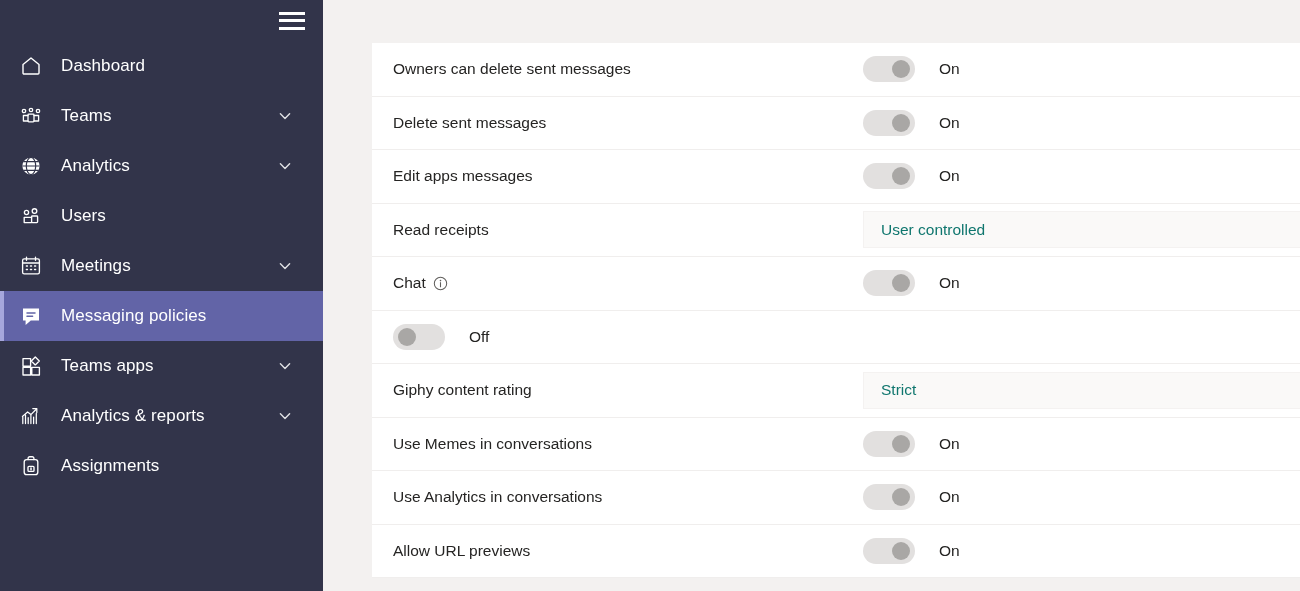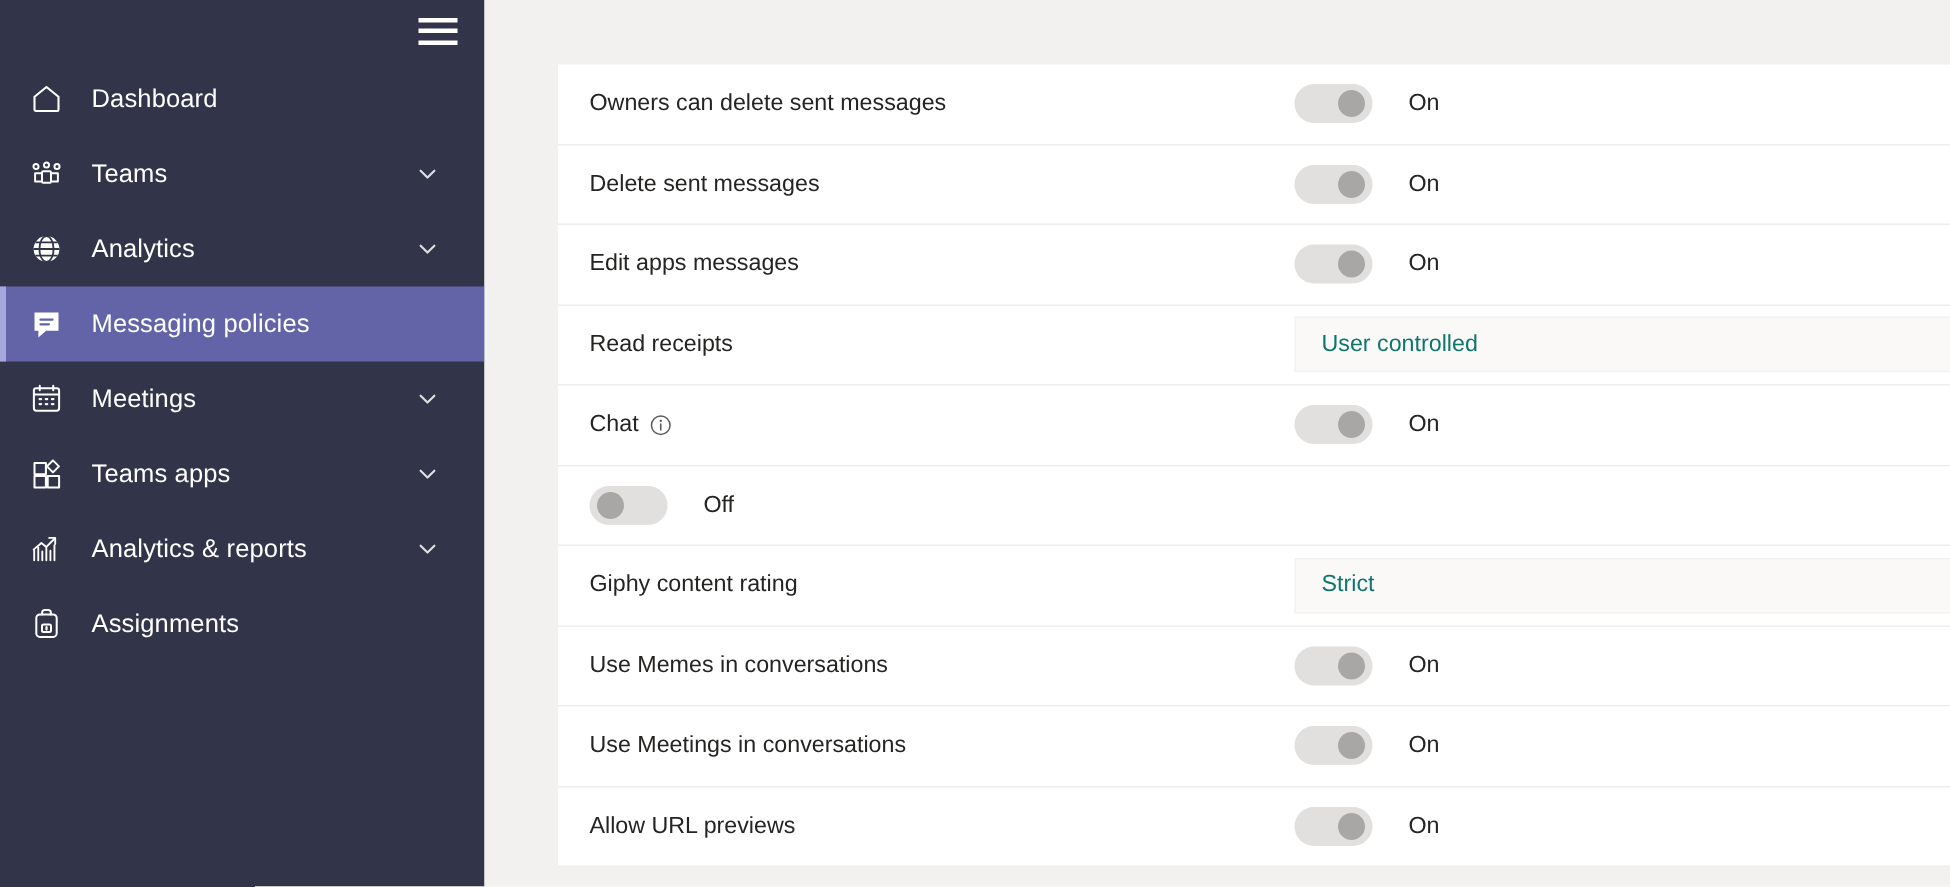--- a/index.html
+++ b/index.html
@@ -254,43 +254,54 @@
               <path d="M3.4 12h17.2M4.6 7.6h14.8M4.6 16.4h14.8" stroke="#32344a" stroke-width="1.2"></path>
             </svg>
           </span>
           <span class="nav-label">Analytics</span>
           <span class="nav-chevron">
             <svg width="16" height="16" viewBox="0 0 16 16" fill="none" stroke="#ffffff" stroke-width="1.4" stroke-linecap="round" stroke-linejoin="round">
               <path d="M3.4 5.8 8 10.4l4.6-4.6"></path>
             </svg>
           </span>
         </li>
-        <li class="nav-item active">
-          <span class="nav-icon">
-            <svg width="24" height="24" viewBox="0 0 24 24">
-              <path d="M4 4.4h16v12.1h-8.2L6.6 21v-4.5H4z" fill="#fff"></path>
-              <path d="M8 9.1h8M8 12.2h5.6" stroke="#6264a7" stroke-width="1.5" stroke-linecap="round"></path>
-            </svg>
-          </span>
-          <span class="nav-label">Messaging policies</span>
+        <li class="nav-item">
+          <span class="nav-icon">
+            <svg width="24" height="24" viewBox="0 0 24 24" fill="none" stroke="#fff" stroke-width="1.35" stroke-linejoin="round" stroke-linecap="round">
+              <circle cx="15.5" cy="7" r="2.3"></circle>
+              <circle cx="7.5" cy="8.5" r="2.1"></circle>
+              <rect x="12.6" y="12" width="6" height="6.6" rx="0.8"></rect>
+              <path d="M12.6 13.3H5.2v5.3h7.4"></path>
+            </svg>
+          </span>
+          <span class="nav-label">Users</span>
         </li>
         <li class="nav-item">
           <span class="nav-icon">
             <svg width="24" height="24" viewBox="0 0 24 24" fill="none" stroke="#fff" stroke-width="1.35" stroke-linejoin="round" stroke-linecap="round">
               <rect x="3.6" y="4.8" width="16.8" height="15" rx="1.6"></rect>
               <path d="M3.6 9h16.8M7.5 3.2v3M16.5 3.2v3"></path>
               <path d="M7.4 12h1M11.5 12h1M15.6 12h1M7.4 15.4h1M11.5 15.4h1M15.6 15.4h1" stroke-width="1.5"></path>
             </svg>
           </span>
           <span class="nav-label">Meetings</span>
           <span class="nav-chevron">
             <svg width="16" height="16" viewBox="0 0 16 16" fill="none" stroke="#ffffff" stroke-width="1.4" stroke-linecap="round" stroke-linejoin="round">
               <path d="M3.4 5.8 8 10.4l4.6-4.6"></path>
             </svg>
           </span>
+        </li>
+        <li class="nav-item active">
+          <span class="nav-icon">
+            <svg width="24" height="24" viewBox="0 0 24 24">
+              <path d="M4 4.4h16v12.1h-8.2L6.6 21v-4.5H4z" fill="#fff"></path>
+              <path d="M8 9.1h8M8 12.2h5.6" stroke="#6264a7" stroke-width="1.5" stroke-linecap="round"></path>
+            </svg>
+          </span>
+          <span class="nav-label">Messaging policies</span>
         </li>
         <li class="nav-item">
           <span class="nav-icon">
             <svg width="24" height="24" viewBox="0 0 24 24" fill="none" stroke="#fff" stroke-width="1.35" stroke-linejoin="round" stroke-linecap="round">
               <path d="M4 4.6h7.6v7.6H4zM4 13.4h7.6V21H4zM12.8 13.4h7.6V21h-7.6z"></path>
               <path d="M16.3 2.9l4 4-4 4-4-4z"></path>
             </svg>
           </span>
           <span class="nav-label">Teams apps</span>
           <span class="nav-chevron">
@@ -415,21 +426,21 @@
           </div>
           <div class="control-area">
             <div class="toggle on">
               <div class="knob"></div>
             </div>
             <span class="toggle-state">On</span>
           </div>
         </div>
         <div class="setting-row">
           <div class="setting-label">
-            <span>Use Meetings in conversations</span>
+            <span>Use Analytics in conversations</span>
           </div>
           <div class="control-area">
             <div class="toggle on">
               <div class="knob"></div>
             </div>
             <span class="toggle-state">On</span>
           </div>
         </div>
         <div class="setting-row">
           <div class="setting-label">

